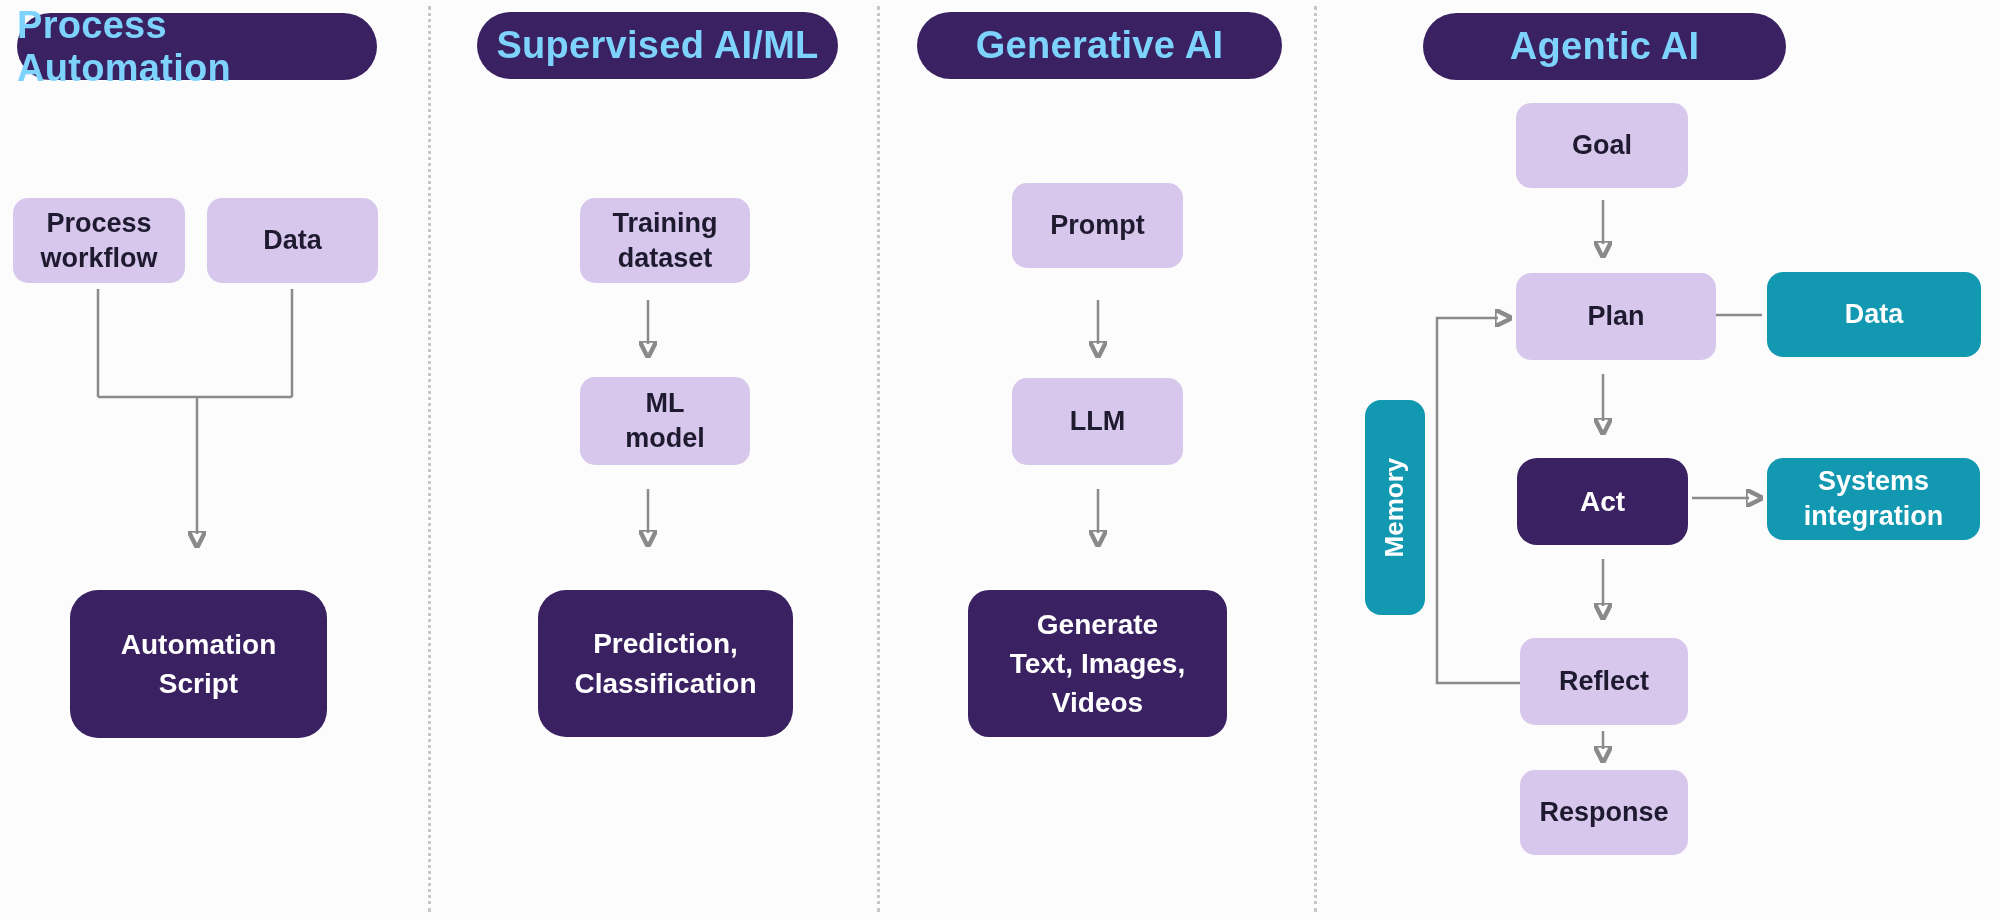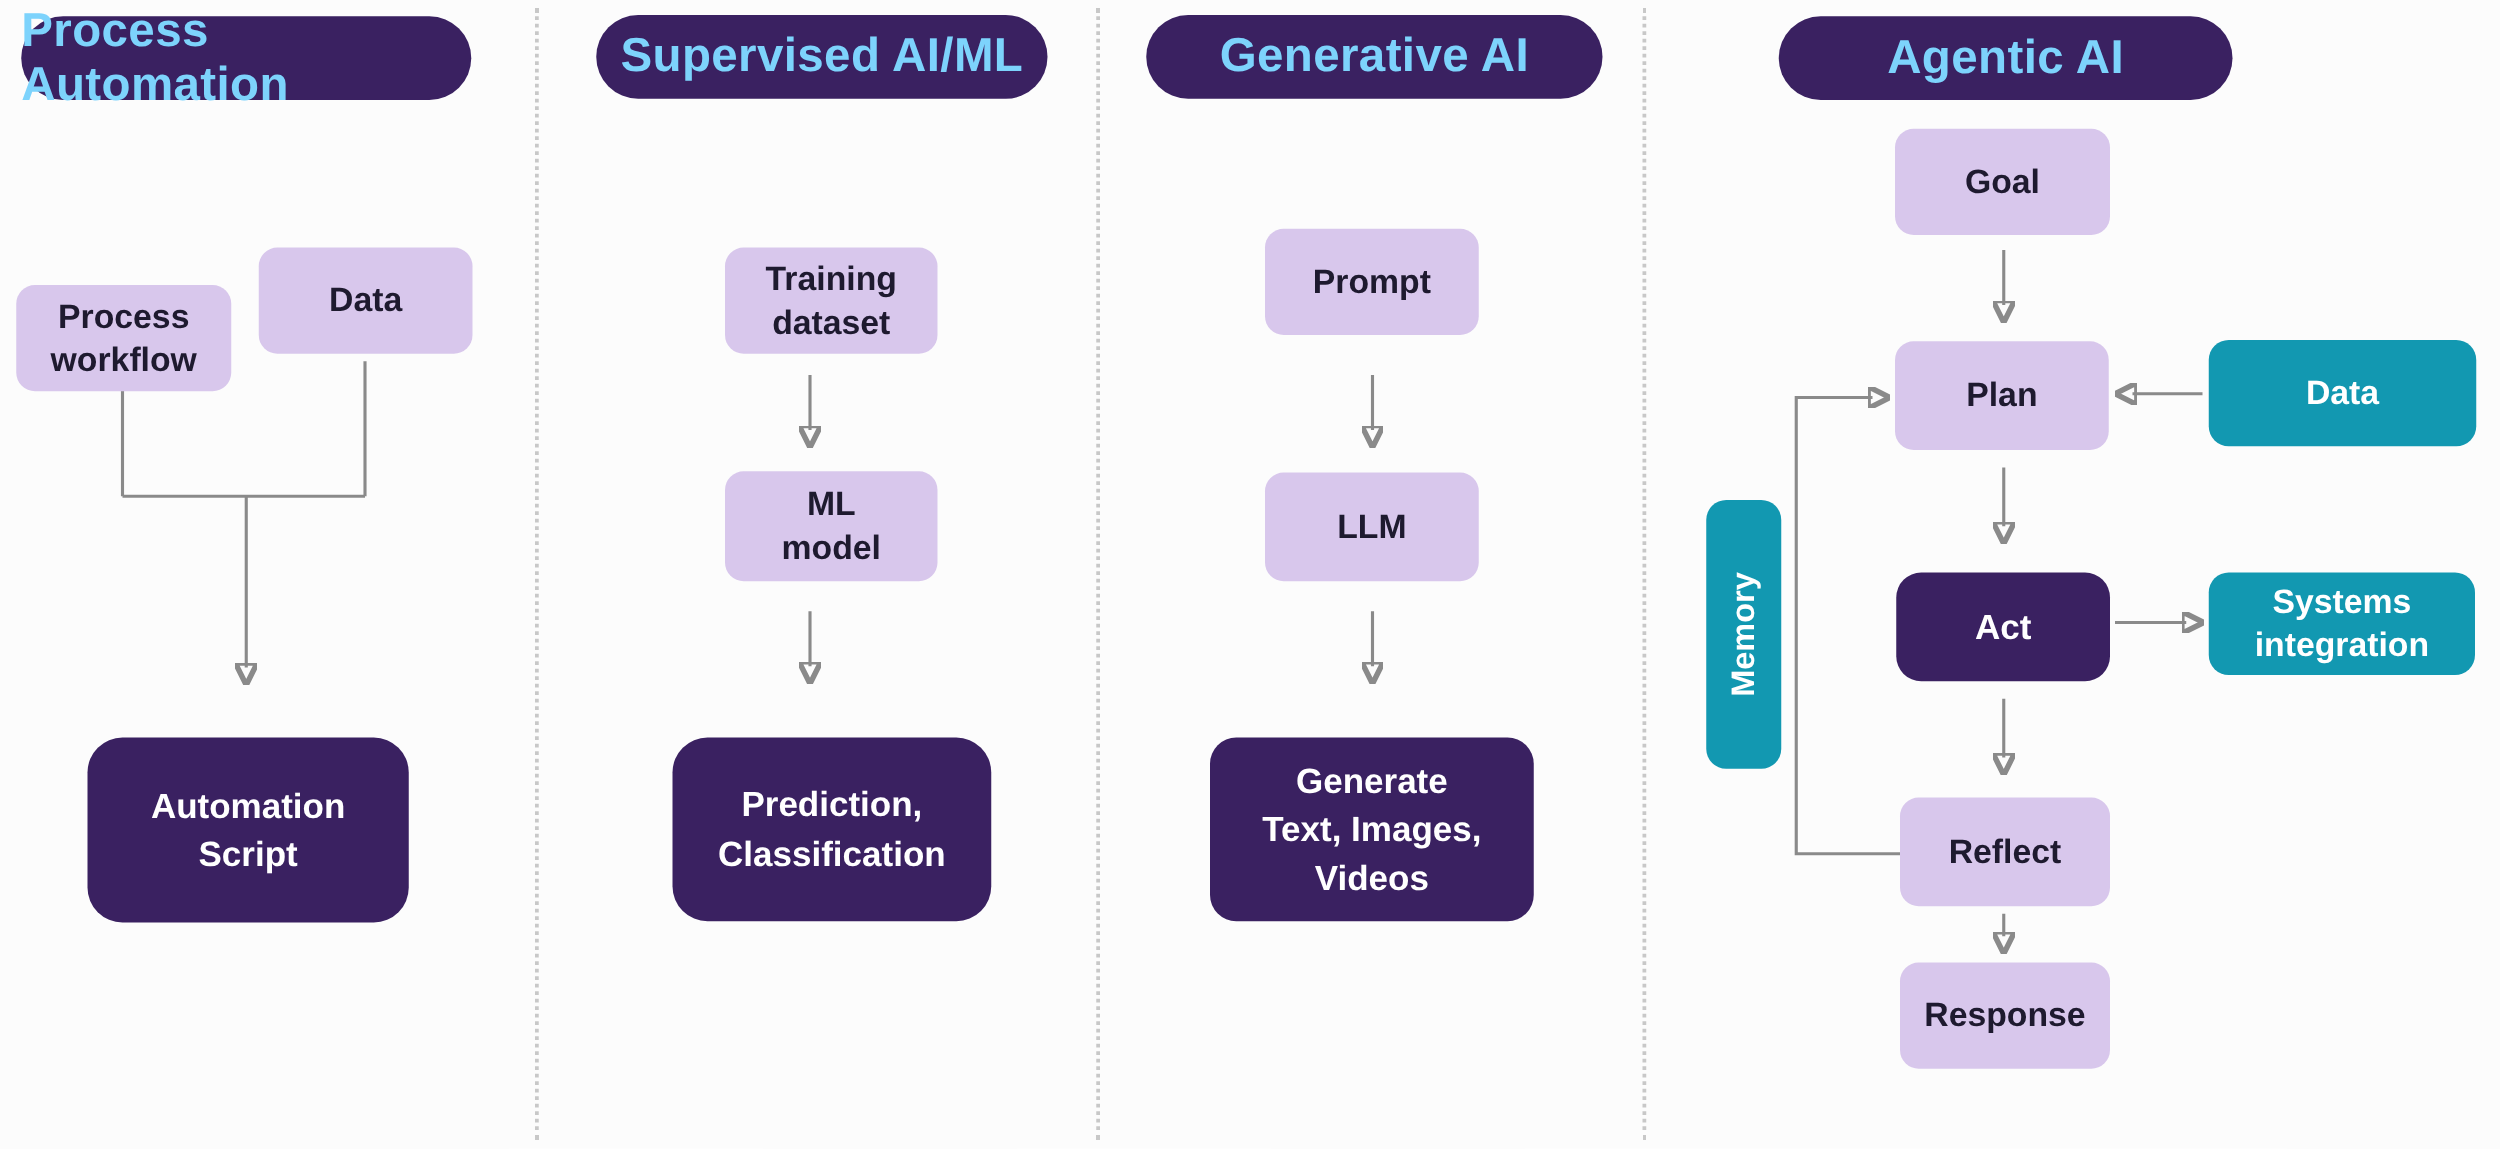--- a/index.html
+++ b/index.html
@@ -104,21 +104,21 @@
   <div class="header" style="left:477px; top:12px; width:361px; height:67px;">
     <span>Supervised AI/ML</span>
   </div>
   <div class="header" style="left:917px; top:12px; width:365px; height:67px;">
     <span>Generative AI</span>
   </div>
   <div class="header" style="left:1423px; top:13px; width:363px; height:67px;">
     <span>Agentic AI</span>
   </div>
 
-  <div class="node light" style="left:13px; top:198px; width:172px; height:85px;margin-top:30px;">
+  <div class="node light" style="left:13px; top:198px; width:172px; height:85px;">
     <span class="lbl">Process
 workflow</span>
   </div>
   <div class="node light" style="left:207px; top:198px; width:171px; height:85px;">
     <span class="lbl">Data</span>
   </div>
   <div class="node dark" style="left:70px; top:590px; width:257px; height:148px;">
     <span class="lbl">Automation
 Script</span>
   </div>
@@ -144,21 +144,21 @@
   </div>
   <div class="node dark" style="left:968px; top:590px; width:259px; height:147px;border-radius:21px;">
     <span class="lbl">Generate
 Text, Images,
 Videos</span>
   </div>
 
   <div class="node light" style="left:1516px; top:103px; width:172px; height:85px;">
     <span class="lbl">Goal</span>
   </div>
-  <div class="node light" style="left:1516px; top:273px; width:171px; height:87px;">
+  <div class="node light" style="left:1516px; top:273px; width:200px; height:87px;">
     <span class="lbl">Plan</span>
   </div>
   <div class="node teal" style="left:1767px; top:272px; width:214px; height:85px;">
     <span class="lbl">Data</span>
   </div>
   <div class="node teal memory" style="left:1365px; top:400px; width:60px; height:215px;">
     <span class="lbl">Memory</span>
   </div>
   <div class="node dark small" style="left:1517px; top:458px; width:171px; height:87px;">
     <span class="lbl">Act</span>

